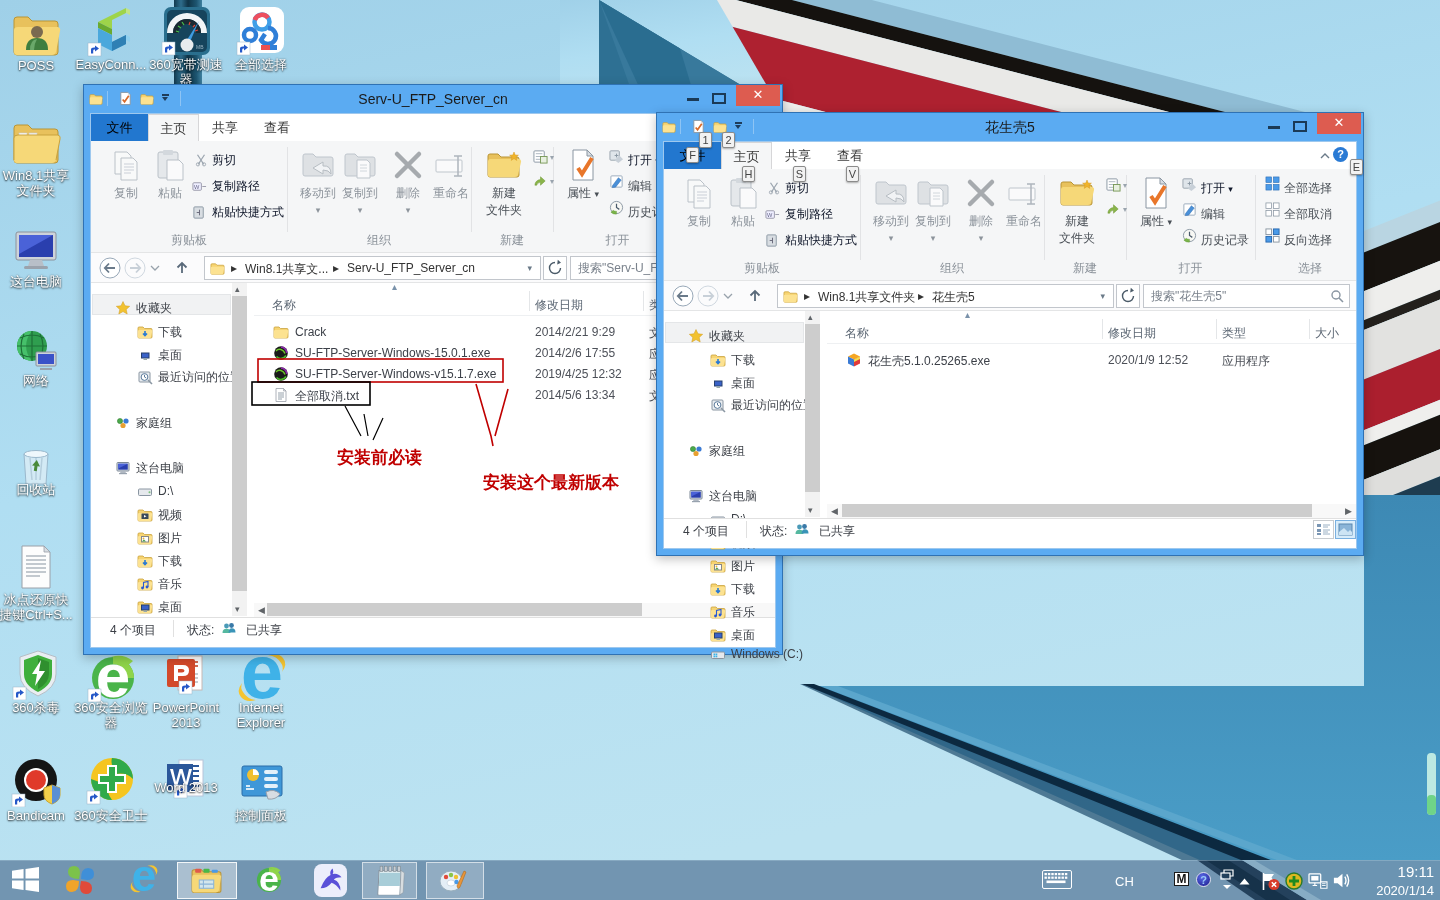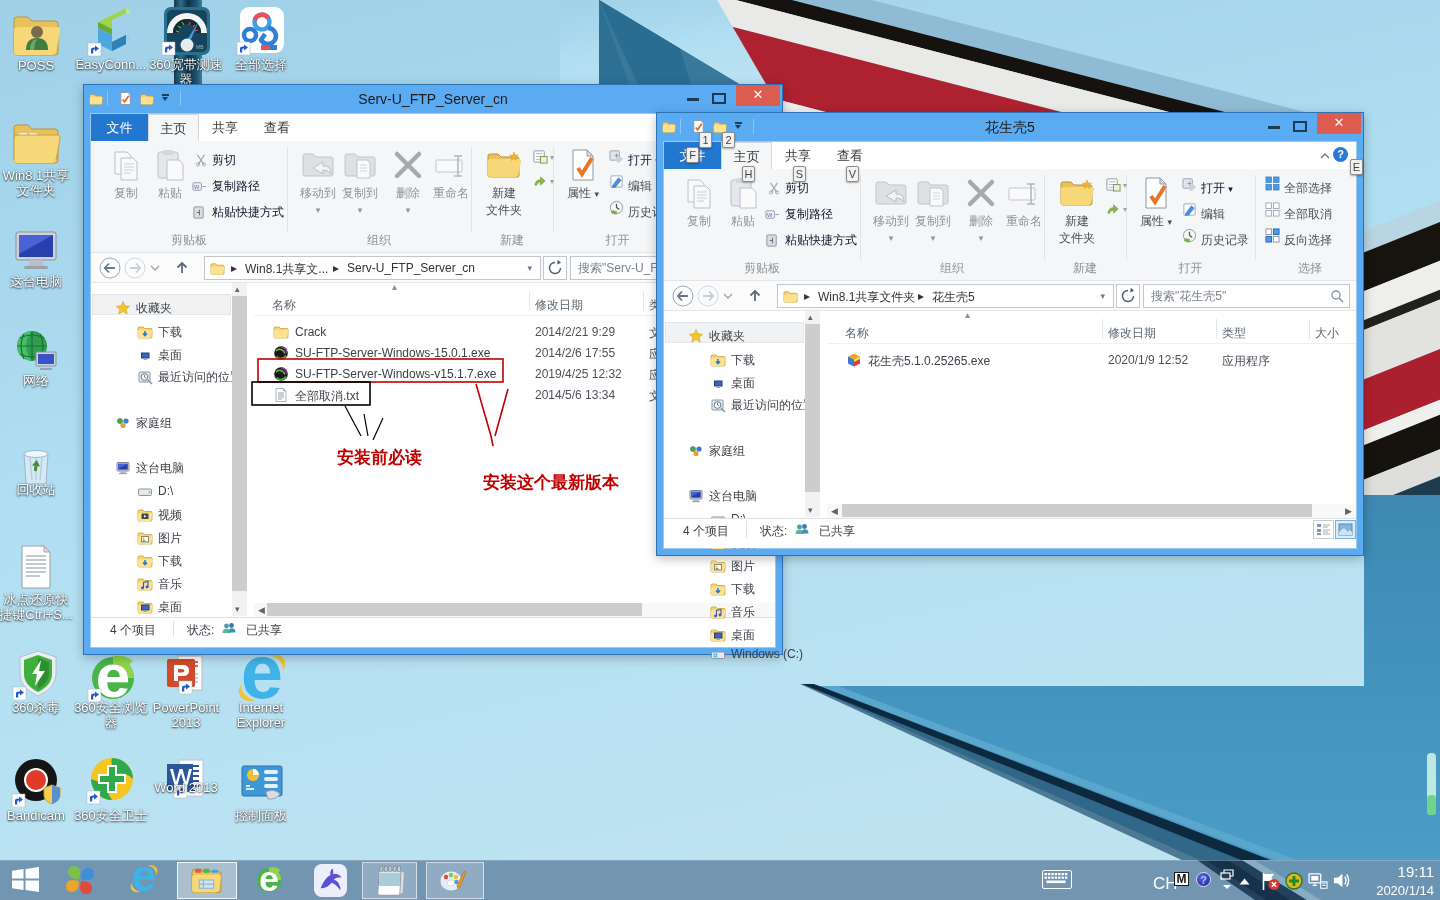--- a/index.html
+++ b/index.html
@@ -13,21 +13,21 @@
 .tabs{position:absolute;left:0;right:0;top:0;height:27px;background:#fff;}
 .ribbon{position:absolute;left:0;right:0;top:27px;height:112px;background:#f5f6f7;border-bottom:1px solid #e4e5e6;}
 .rgl{position:absolute;bottom:3px;font-size:12px;color:#8a9199;text-align:center;}
 .rsep{position:absolute;top:6px;bottom:20px;width:1px;background:#e2e3e5;}
 .addr{position:absolute;left:0;right:0;top:139px;height:30px;background:#fbfbfc;border-bottom:1px solid #e4e5e6;}
 .main{position:absolute;left:0;right:0;top:169px;bottom:44px;background:#fff;}
 .hscr{position:absolute;left:0;right:0;bottom:30px;height:14px;background:#f8f8f8;}
 .sbar{position:absolute;left:0;right:0;bottom:0;height:30px;background:#fff;border-top:1px solid #e0e0e0;font-size:12px;color:#3b3f46;}
 .tab{position:absolute;top:0;height:27px;font-size:13px;color:#3b3b3b;text-align:center;line-height:27px;}
 .tabact{border:1px solid #d6d6d8;border-bottom:none;background:#f5f6f7;}
-.ftab{background:#2277cf;color:#ffffff;}
+.ftab{background:#2277cf;color:#000000;}
 .bigbtn{position:absolute;top:4px;width:44px;height:104px;text-align:center;font-size:12px;color:#494f56;}
 .smr{position:absolute;font-size:12px;color:#0f172a;height:24px;line-height:24px;}
 .smre{color:#494f56;}
 .kt{position:absolute;background:#f2f2f2;border:1px solid #8b8b8b;border-radius:2px;color:#444;font-size:11px;text-align:center;box-shadow:0 1px 2px rgba(0,0,0,.3);z-index:30;}
 .crumb{position:absolute;background:#fff;border:1px solid #c2c6cc;height:24px;top:3px;font-size:12px;color:#333;}
 .nav{position:absolute;font-size:12px;color:#3b3f46;white-space:nowrap;}
 .hdr{position:absolute;font-size:12px;color:#5b6673;}
 .cell{position:absolute;font-size:12px;color:#3c4048;white-space:nowrap;}
 .red{color:#c00000;font-weight:bold;font-size:17px;}
 </style></head><body>
@@ -1089,21 +1089,21 @@
           <rect x="1.5" y="5.6" width="2.4" height="2.2"></rect>
           <rect x="4.9" y="5.6" width="2.4" height="2.2"></rect>
           <rect x="8.3" y="5.6" width="2.4" height="2.2"></rect>
           <rect x="11.7" y="5.6" width="2.4" height="2.2"></rect>
           <rect x="15.1" y="5.6" width="2.4" height="2.2"></rect>
           <rect x="18.5" y="5.6" width="2.4" height="2.2"></rect>
           <rect x="21.9" y="5.6" width="2.4" height="2.2"></rect>
           <rect x="3.5" y="9.5" width="19" height="2.6"></rect>
         </g>
       </svg></div>
-<div class="abs" style="left:1153px;top:14px;color:#fff;font-size:17px">CH</div>
+<div class="abs" style="left:1115px;top:14px;color:#fff;font-size:13px">CH</div>
 <div class="abs" style="left:1174px;top:12px;width:15px;height:14px;background:#fff;border:1.6px solid #1a1a1a;color:#111;font-size:12px;font-weight:bold;text-align:center;line-height:12px">M</div>
 <div class="abs" style="left:1196px;top:12px;width:15px;height:15px;border-radius:8px;background:radial-gradient(circle at 5px 4px,#5a6ae8,#1a1a8a);border:1px solid #dde;color:#9ac8f8;font-size:11px;font-weight:bold;text-align:center;line-height:14px">?</div>
 <svg class="abs" style="left:1220px;top:9px" width="14" height="22" viewBox="0 0 14 22">
       <path d="M4 4 L4 1 L13 1 L13 7 L10 7" fill="none" stroke="#fff" stroke-width="1.2"></path>
       <rect x="1" y="4" width="9" height="6" fill="none" stroke="#fff" stroke-width="1.2"></rect>
       <path d="M3 16 L11 16 L7 20 Z" fill="#fff"></path>
     </svg>
 <svg class="abs" style="left:1238px;top:16px" width="13" height="11" viewBox="0 0 13 11">
       <path d="M1.5 8.5 L6.5 2.5 L11.5 8.5 Z" fill="#fff"></path>
     </svg>

